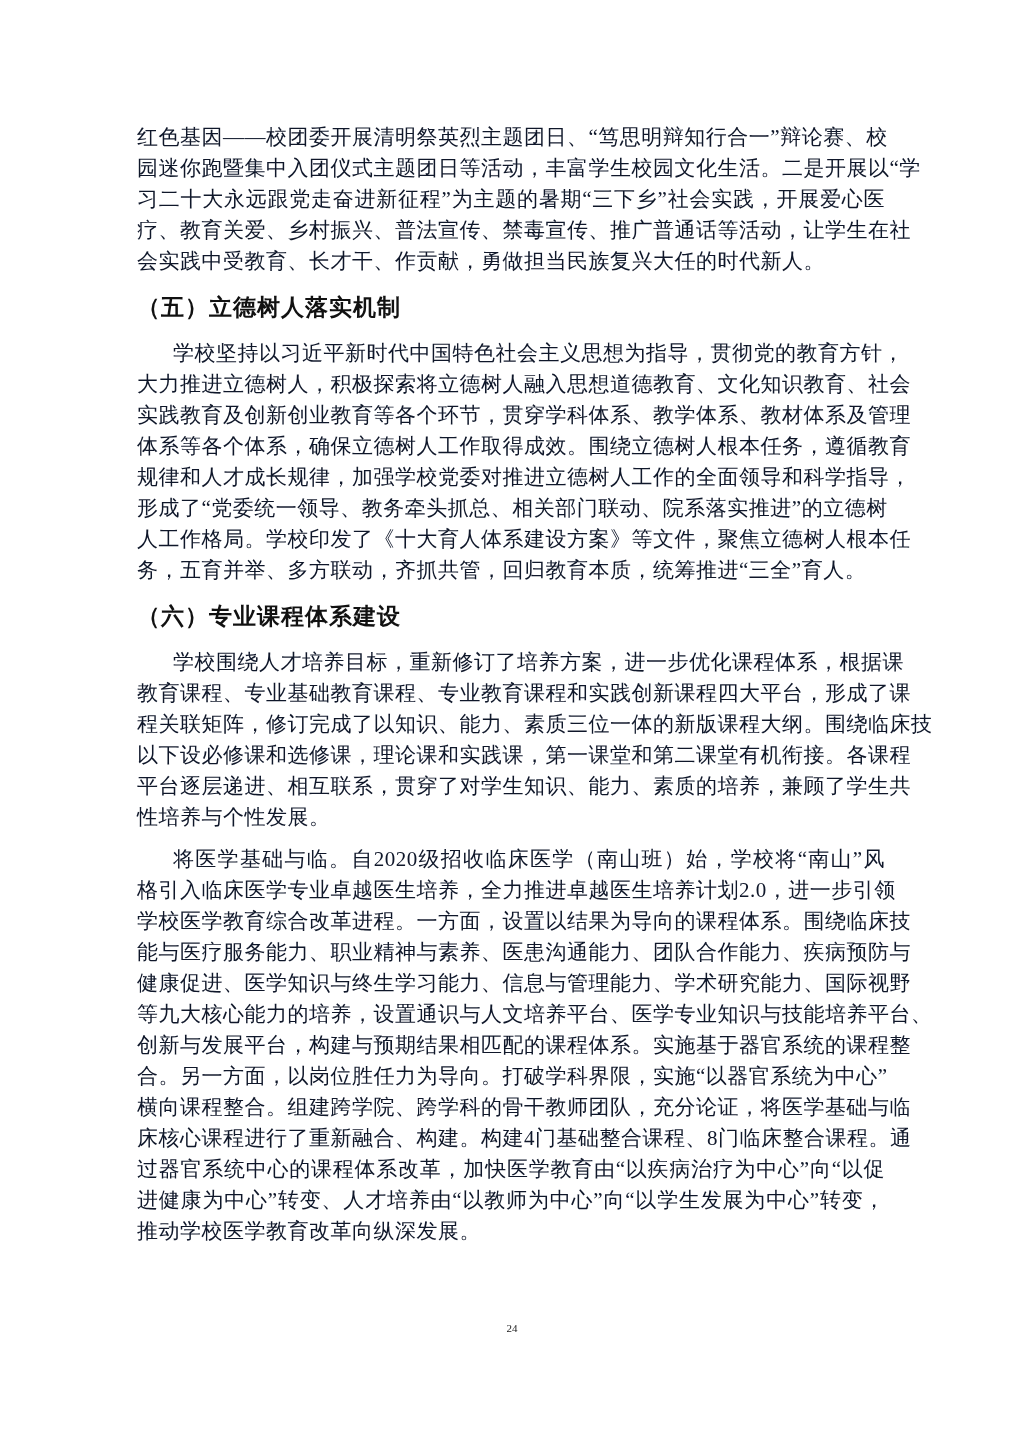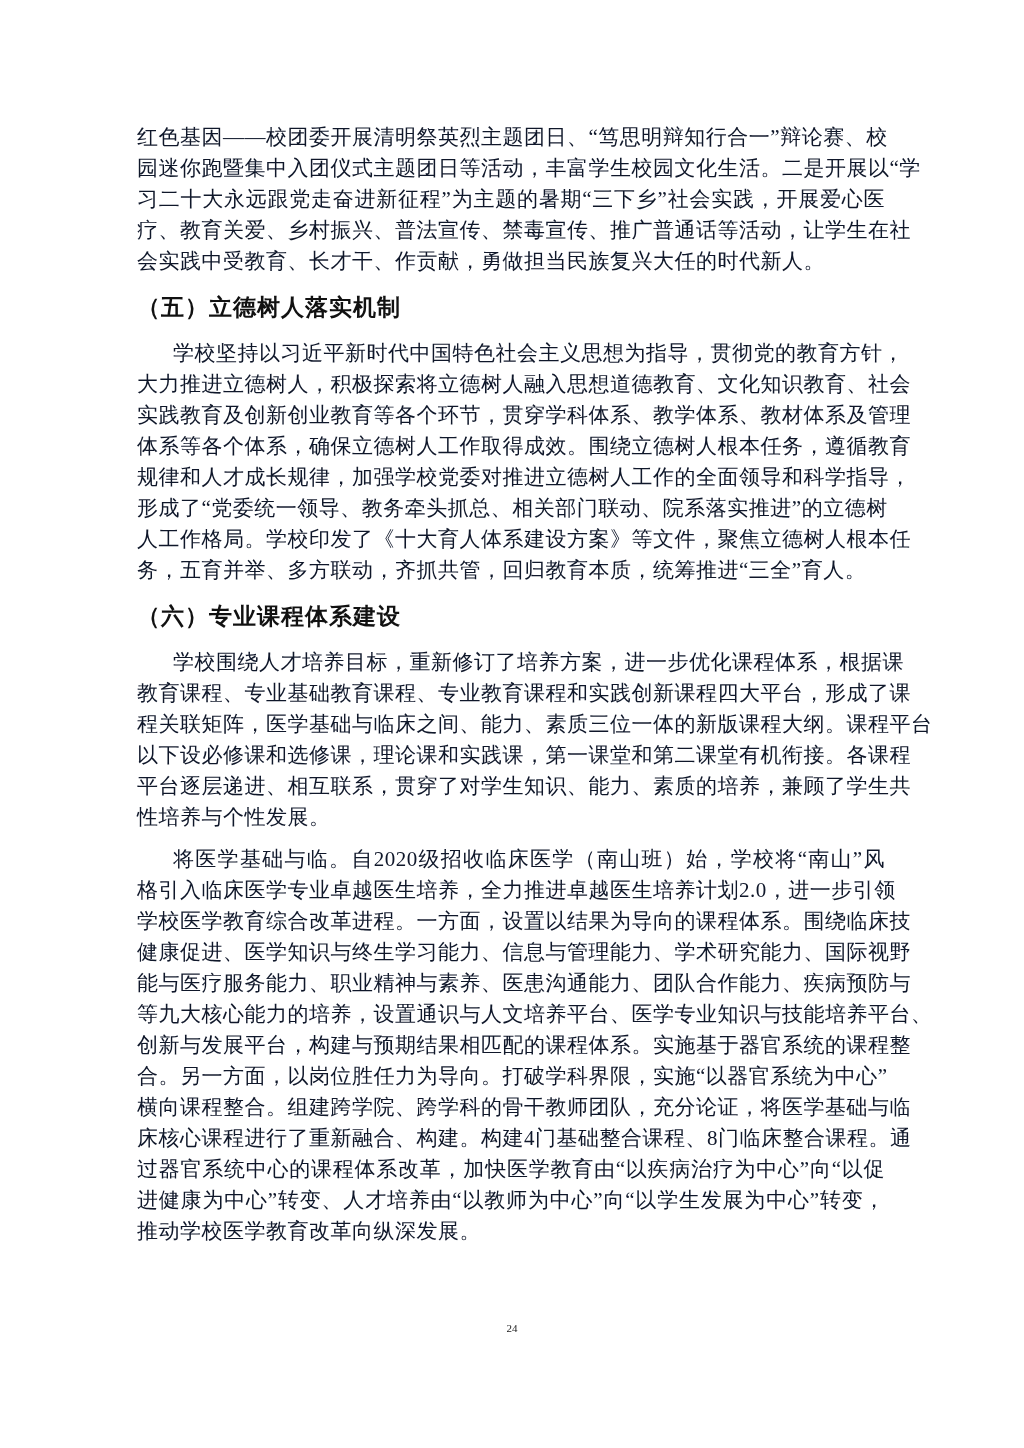--- a/index.html
+++ b/index.html
@@ -87,31 +87,31 @@
         <div class="line">体系等各个体系，确保立德树人工作取得成效。围绕立德树人根本任务，遵循教育</div>
         <div class="line">规律和人才成长规律，加强学校党委对推进立德树人工作的全面领导和科学指导，</div>
         <div class="line">形成了“党委统一领导、教务牵头抓总、相关部门联动、院系落实推进”的立德树</div>
         <div class="line">人工作格局。学校印发了《十大育人体系建设方案》等文件，聚焦立德树人根本任</div>
         <div class="line last">务，五育并举、多方联动，齐抓共管，回归教育本质，统筹推进“三全”育人。</div>
       </div>
       <div class="heading">（六）专业课程体系建设</div>
       <div class="para">
         <div class="line first">学校围绕人才培养目标，重新修订了培养方案，进一步优化课程体系，根据课</div>
         <div class="line">教育课程、专业基础教育课程、专业教育课程和实践创新课程四大平台，形成了课</div>
-        <div class="line">程关联矩阵，医学基础与临床之间、能力、素质三位一体的新版课程大纲。课程平台</div>
+        <div class="line">程关联矩阵，修订完成了以知识、能力、素质三位一体的新版课程大纲。围绕临床技</div>
         <div class="line">以下设必修课和选修课，理论课和实践课，第一课堂和第二课堂有机衔接。各课程</div>
         <div class="line">平台逐层递进、相互联系，贯穿了对学生知识、能力、素质的培养，兼顾了学生共</div>
         <div class="line last">性培养与个性发展。</div>
       </div>
       <div class="para">
         <div class="line first">将医学基础与临。自2020级招收临床医学（南山班）始，学校将“南山”风</div>
         <div class="line">格引入临床医学专业卓越医生培养，全力推进卓越医生培养计划2.0，进一步引领</div>
         <div class="line">学校医学教育综合改革进程。一方面，设置以结果为导向的课程体系。围绕临床技</div>
+        <div class="line">能与医疗服务能力、职业精神与素养、医患沟通能力、团队合作能力、疾病预防与</div>
         <div class="line">健康促进、医学知识与终生学习能力、信息与管理能力、学术研究能力、国际视野</div>
-        <div class="line">能与医疗服务能力、职业精神与素养、医患沟通能力、团队合作能力、疾病预防与</div>
         <div class="line">等九大核心能力的培养，设置通识与人文培养平台、医学专业知识与技能培养平台、</div>
         <div class="line">创新与发展平台，构建与预期结果相匹配的课程体系。实施基于器官系统的课程整</div>
         <div class="line">合。另一方面，以岗位胜任力为导向。打破学科界限，实施“以器官系统为中心”</div>
         <div class="line">横向课程整合。组建跨学院、跨学科的骨干教师团队，充分论证，将医学基础与临</div>
         <div class="line">床核心课程进行了重新融合、构建。构建4门基础整合课程、8门临床整合课程。通</div>
         <div class="line">过器官系统中心的课程体系改革，加快医学教育由“以疾病治疗为中心”向“以促</div>
         <div class="line">进健康为中心”转变、人才培养由“以教师为中心”向“以学生发展为中心”转变，</div>
         <div class="line last">推动学校医学教育改革向纵深发展。</div>
       </div>
     </div>

